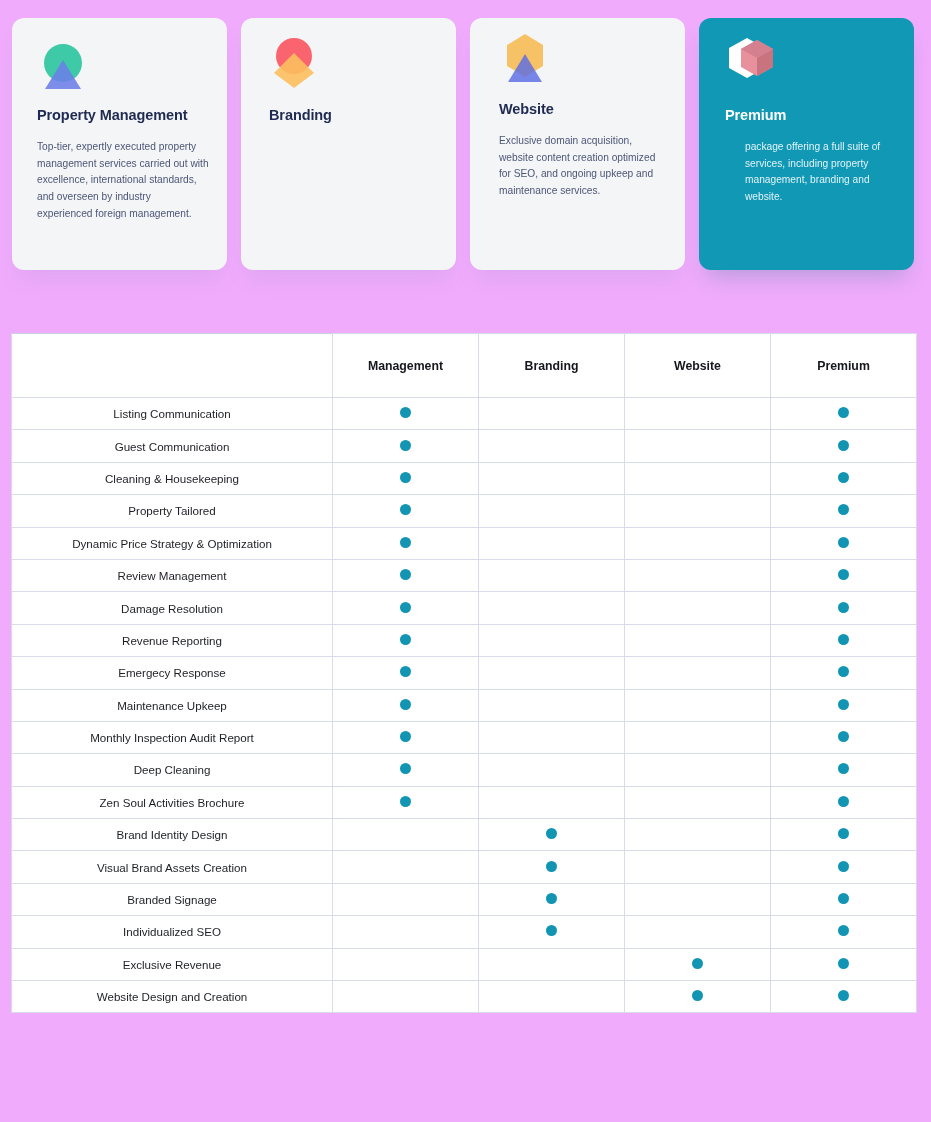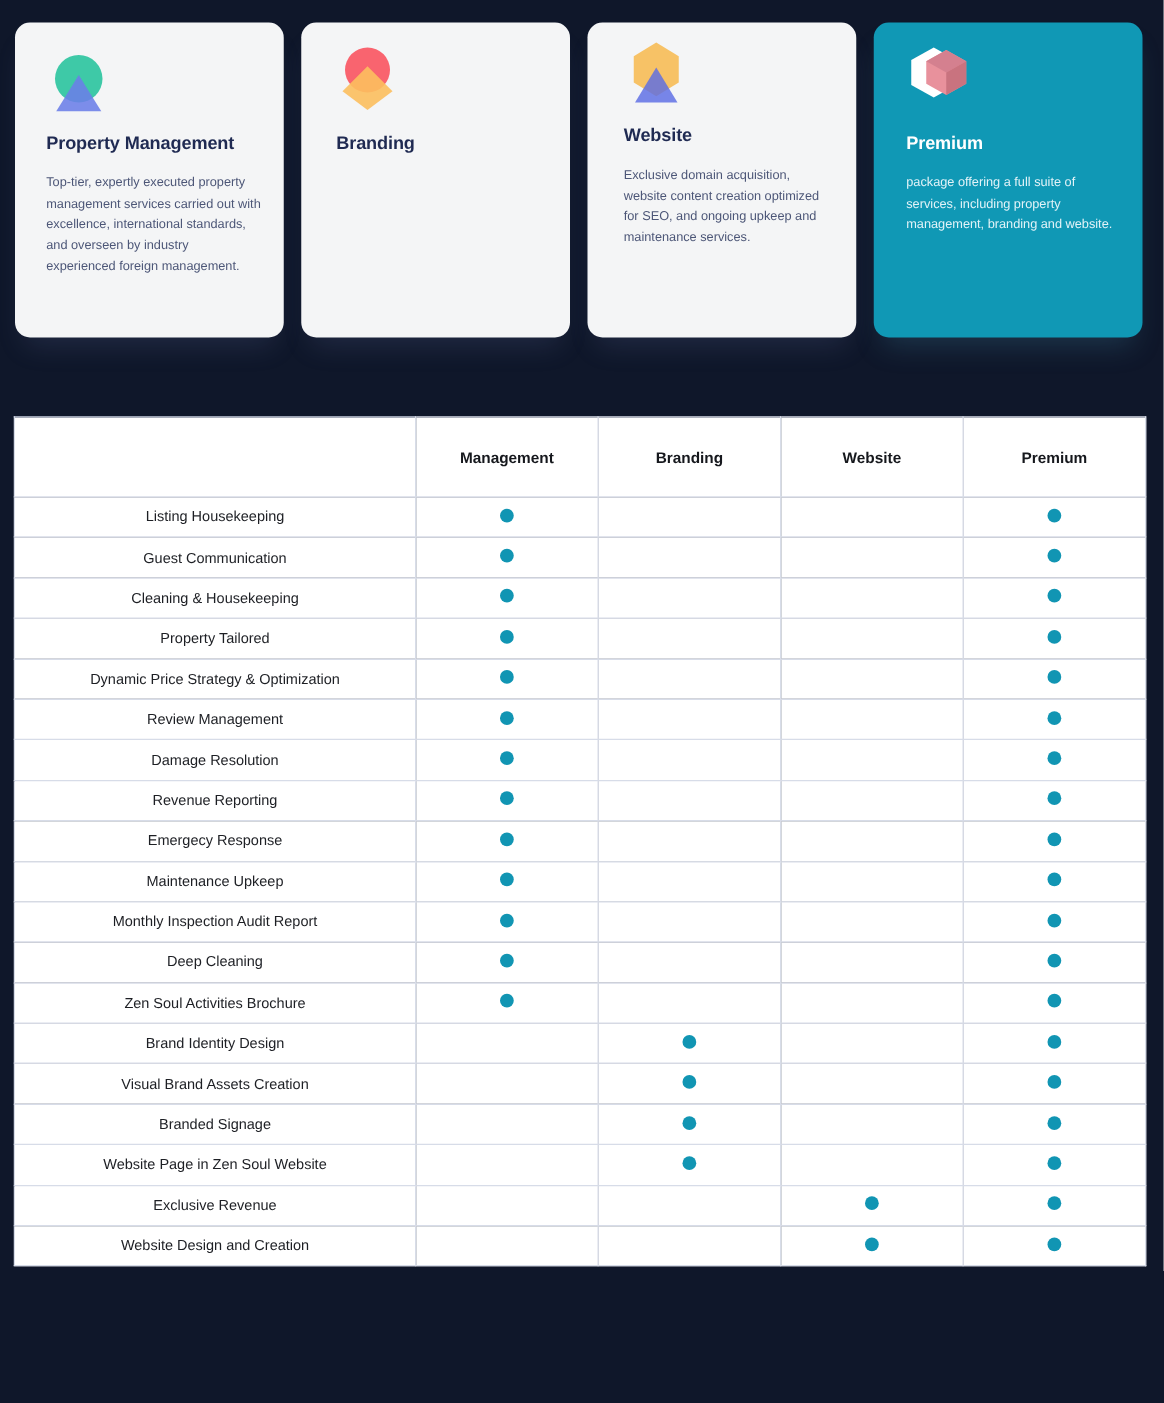--- a/index.html
+++ b/index.html
@@ -9,21 +9,21 @@
     height: 1122px;
     background: #ffffff;
     font-family: "Liberation Sans", sans-serif;
     overflow: hidden;
   }
 
   .page {
     position: relative;
     width: 931px;
     height: 1122px;
-    background: #0f172a;
+    background: #f0abfc;
   }
 
   
   .cards-row {
     position: absolute;
     top: 18px;
     left: 12px;
     width: 907px;
     height: 252px;
     display: flex;
@@ -61,21 +61,21 @@
     margin-bottom: 14px;
   }
   .card.premium .card-title { color: #ffffff; }
 
   .card-desc {
     font-size: 10.2px;
     line-height: 1.63;
     color: #4c5677;
     max-width: 172px;
   }
-  .card.premium .card-desc { color: #e2f3f8; }
+  .card.premium .card-desc { color: #e2f3f8; margin-left: 20px; }
 
   
   .card.c-management { padding-top: 22px; }
   .card.c-branding   { padding-top: 18px; padding-left: 28px; }
   .card.c-website    { padding-top: 14px; padding-left: 29px; }
   .card.c-premium    { padding-top: 18px; padding-left: 26px; }
 
   .card.c-branding .card-icon { margin-bottom: 18px; }
   .card.c-website  .card-icon { margin-bottom: 16px; }
   .card.c-premium  .card-icon { margin-bottom: 18px; }
@@ -198,21 +198,21 @@
         <tr>
           <th class="corner"></th>
           <th>Management</th>
           <th>Branding</th>
           <th>Website</th>
           <th>Premium</th>
         </tr>
       </thead>
       <tbody id="table-body">
           <tr>
-            <td>Listing Housekeeping</td>
+            <td>Listing Communication</td>
             <td><span class="dot" style="background: rgb(17, 149, 179);"></span></td>
             <td></td>
             <td></td>
             <td><span class="dot" style="background: rgb(17, 149, 179);"></span></td>
           </tr>
           <tr>
             <td>Guest Communication</td>
             <td><span class="dot" style="background: rgb(17, 149, 179);"></span></td>
             <td></td>
             <td></td>
@@ -310,21 +310,21 @@
             <td><span class="dot" style="background: rgb(17, 149, 179);"></span></td>
           </tr>
           <tr>
             <td>Branded Signage</td>
             <td></td>
             <td><span class="dot" style="background: rgb(17, 149, 179);"></span></td>
             <td></td>
             <td><span class="dot" style="background: rgb(17, 149, 179);"></span></td>
           </tr>
           <tr>
-            <td>Website Page in Zen Soul Website</td>
+            <td>Individualized SEO</td>
             <td></td>
             <td><span class="dot" style="background: rgb(17, 149, 179);"></span></td>
             <td></td>
             <td><span class="dot" style="background: rgb(17, 149, 179);"></span></td>
           </tr>
           <tr>
             <td>Exclusive Revenue</td>
             <td></td>
             <td></td>
             <td><span class="dot" style="background: rgb(17, 149, 179);"></span></td>

